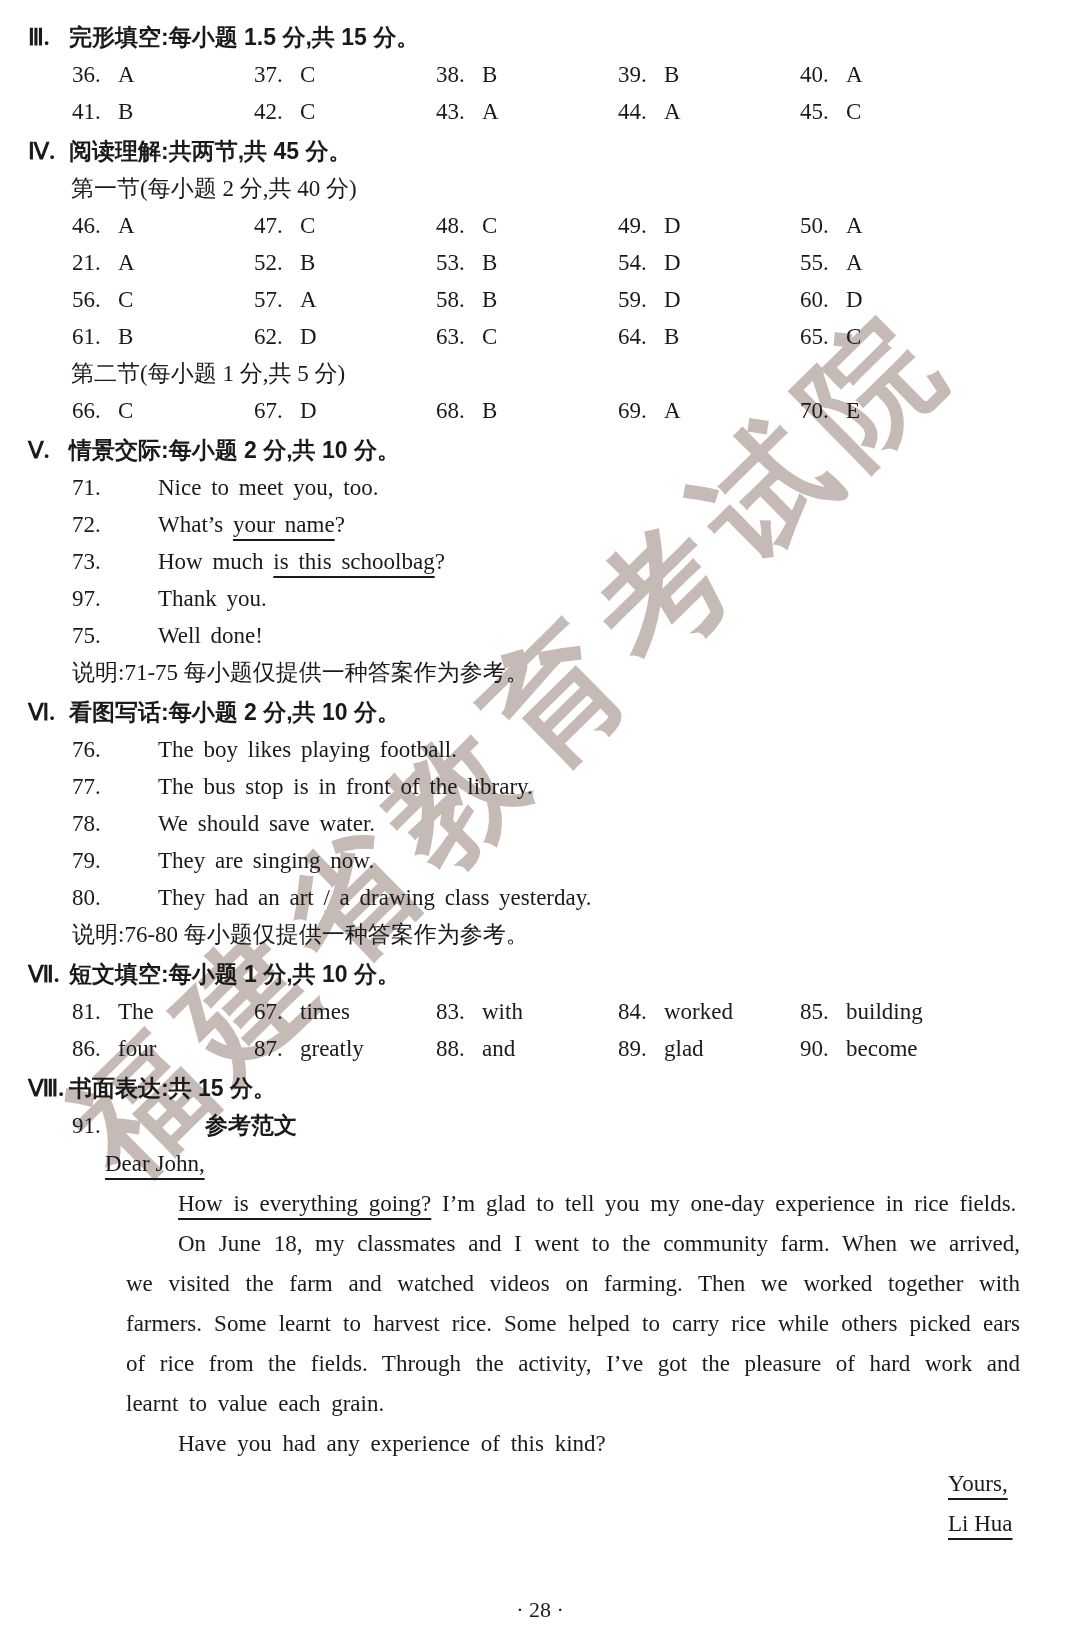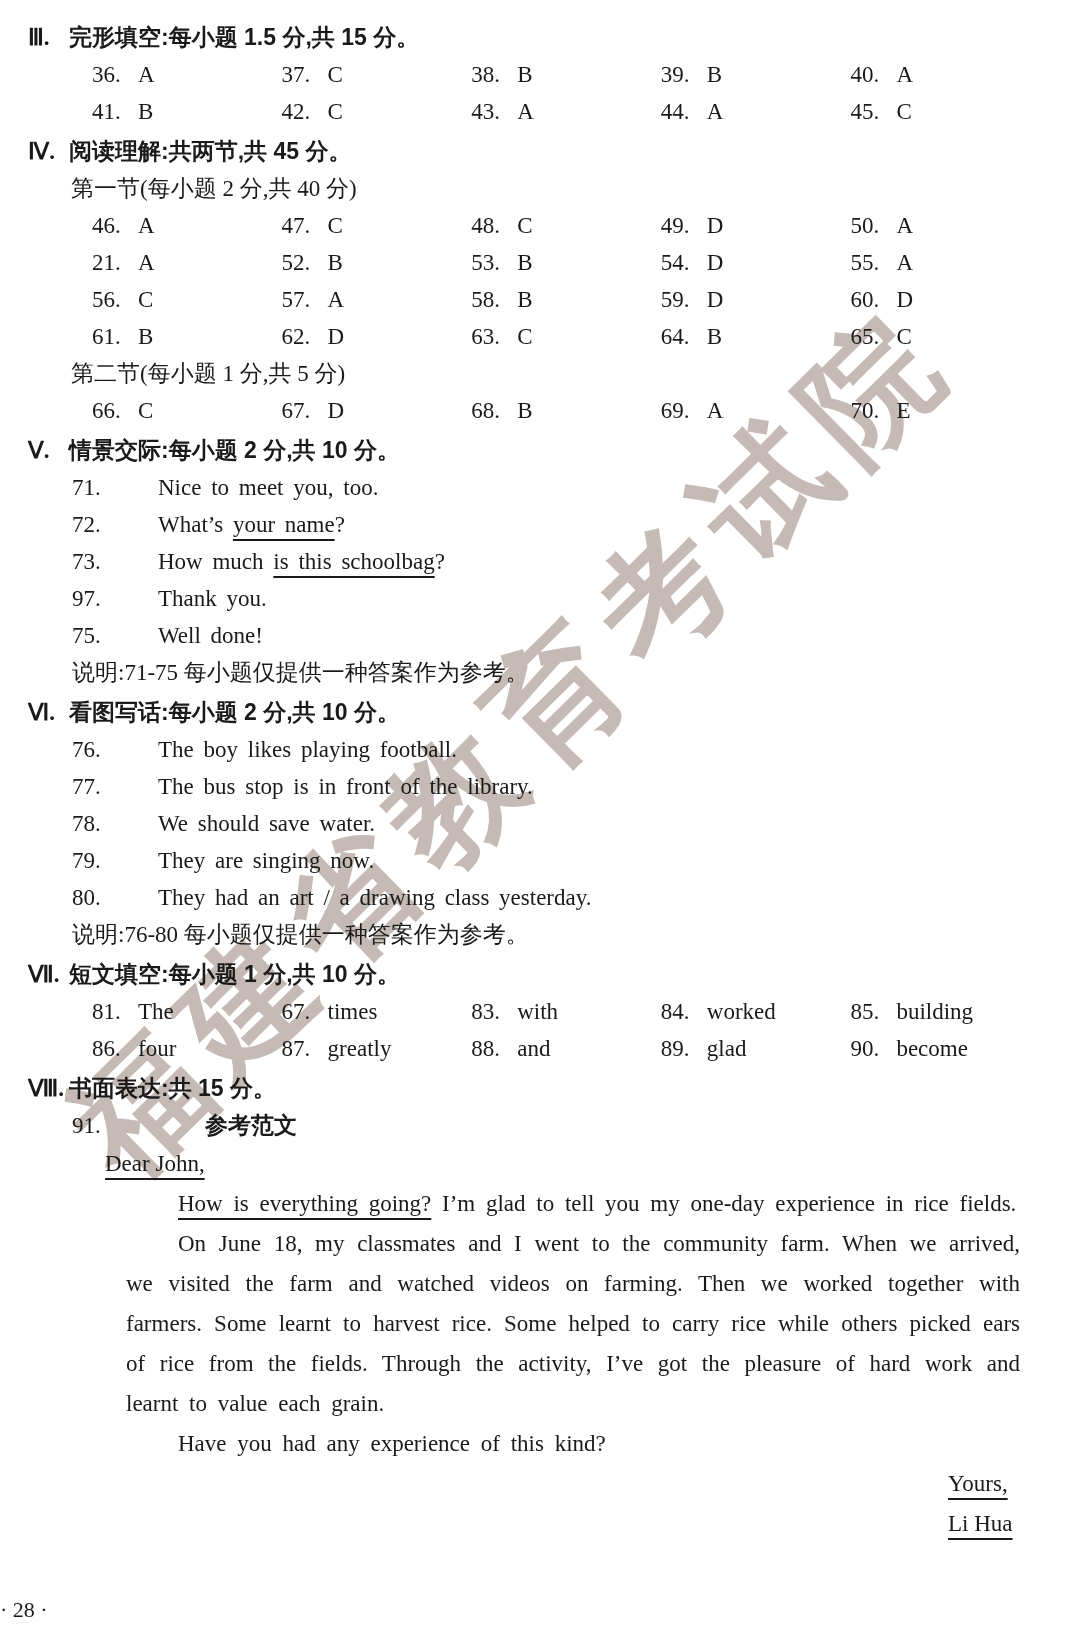--- a/index.html
+++ b/index.html
@@ -19,34 +19,34 @@
     user-select:none;
   }
   .doc{position:relative;z-index:1;padding:16px 60px 0 28px;}
   .heading{
     display:flex;font-weight:bold;line-height:37px;margin-top:3px;
     font-family:"Liberation Sans","DejaVu Sans",sans-serif;
   }
   .heading .numeral{min-width:41px;font-family:"Liberation Serif",serif;}
   .sub{margin-left:43px;line-height:37px;}
   .answers{display:flex;margin-left:44px;line-height:37px;}
-  .cell{width:182px;display:flex;margin-left:20px;}
+  .cell{width:182px;display:flex;}
   .cell .n{min-width:46px;}
   .item{display:flex;margin-left:44px;line-height:37px;word-spacing:4px;gap:40px;}
   .item .n{min-width:46px;}
   .note{margin-left:44px;line-height:37px;}
   .u{text-decoration:underline;text-underline-offset:7px;text-decoration-thickness:1.5px;text-align:right;}
   .b{font-weight:bold;font-family:Liberation Sans, sans-serif;margin-left:47px;}
   .essay-line{margin-left:77px;line-height:40px;}
   .essay-para{margin-left:98px;line-height:40px;text-align:justify;text-indent:52px;word-spacing:5px;}
   .one-line{white-space:nowrap;text-align:left;}
   .sign{margin-left:920px;line-height:40px;white-space:nowrap;}
   .footer{
     position:absolute;left:0;right:0;bottom:24px;
-    text-align:left;font-size:22px;z-index:1;
+    text-align:center;font-size:22px;z-index:1;
   }
 </style>
 </head>
 <body>
 
 <div class="watermark">福建省教育考试院</div>
 
 <main class="doc">
   <div id="blocks">
       <div class="heading">

